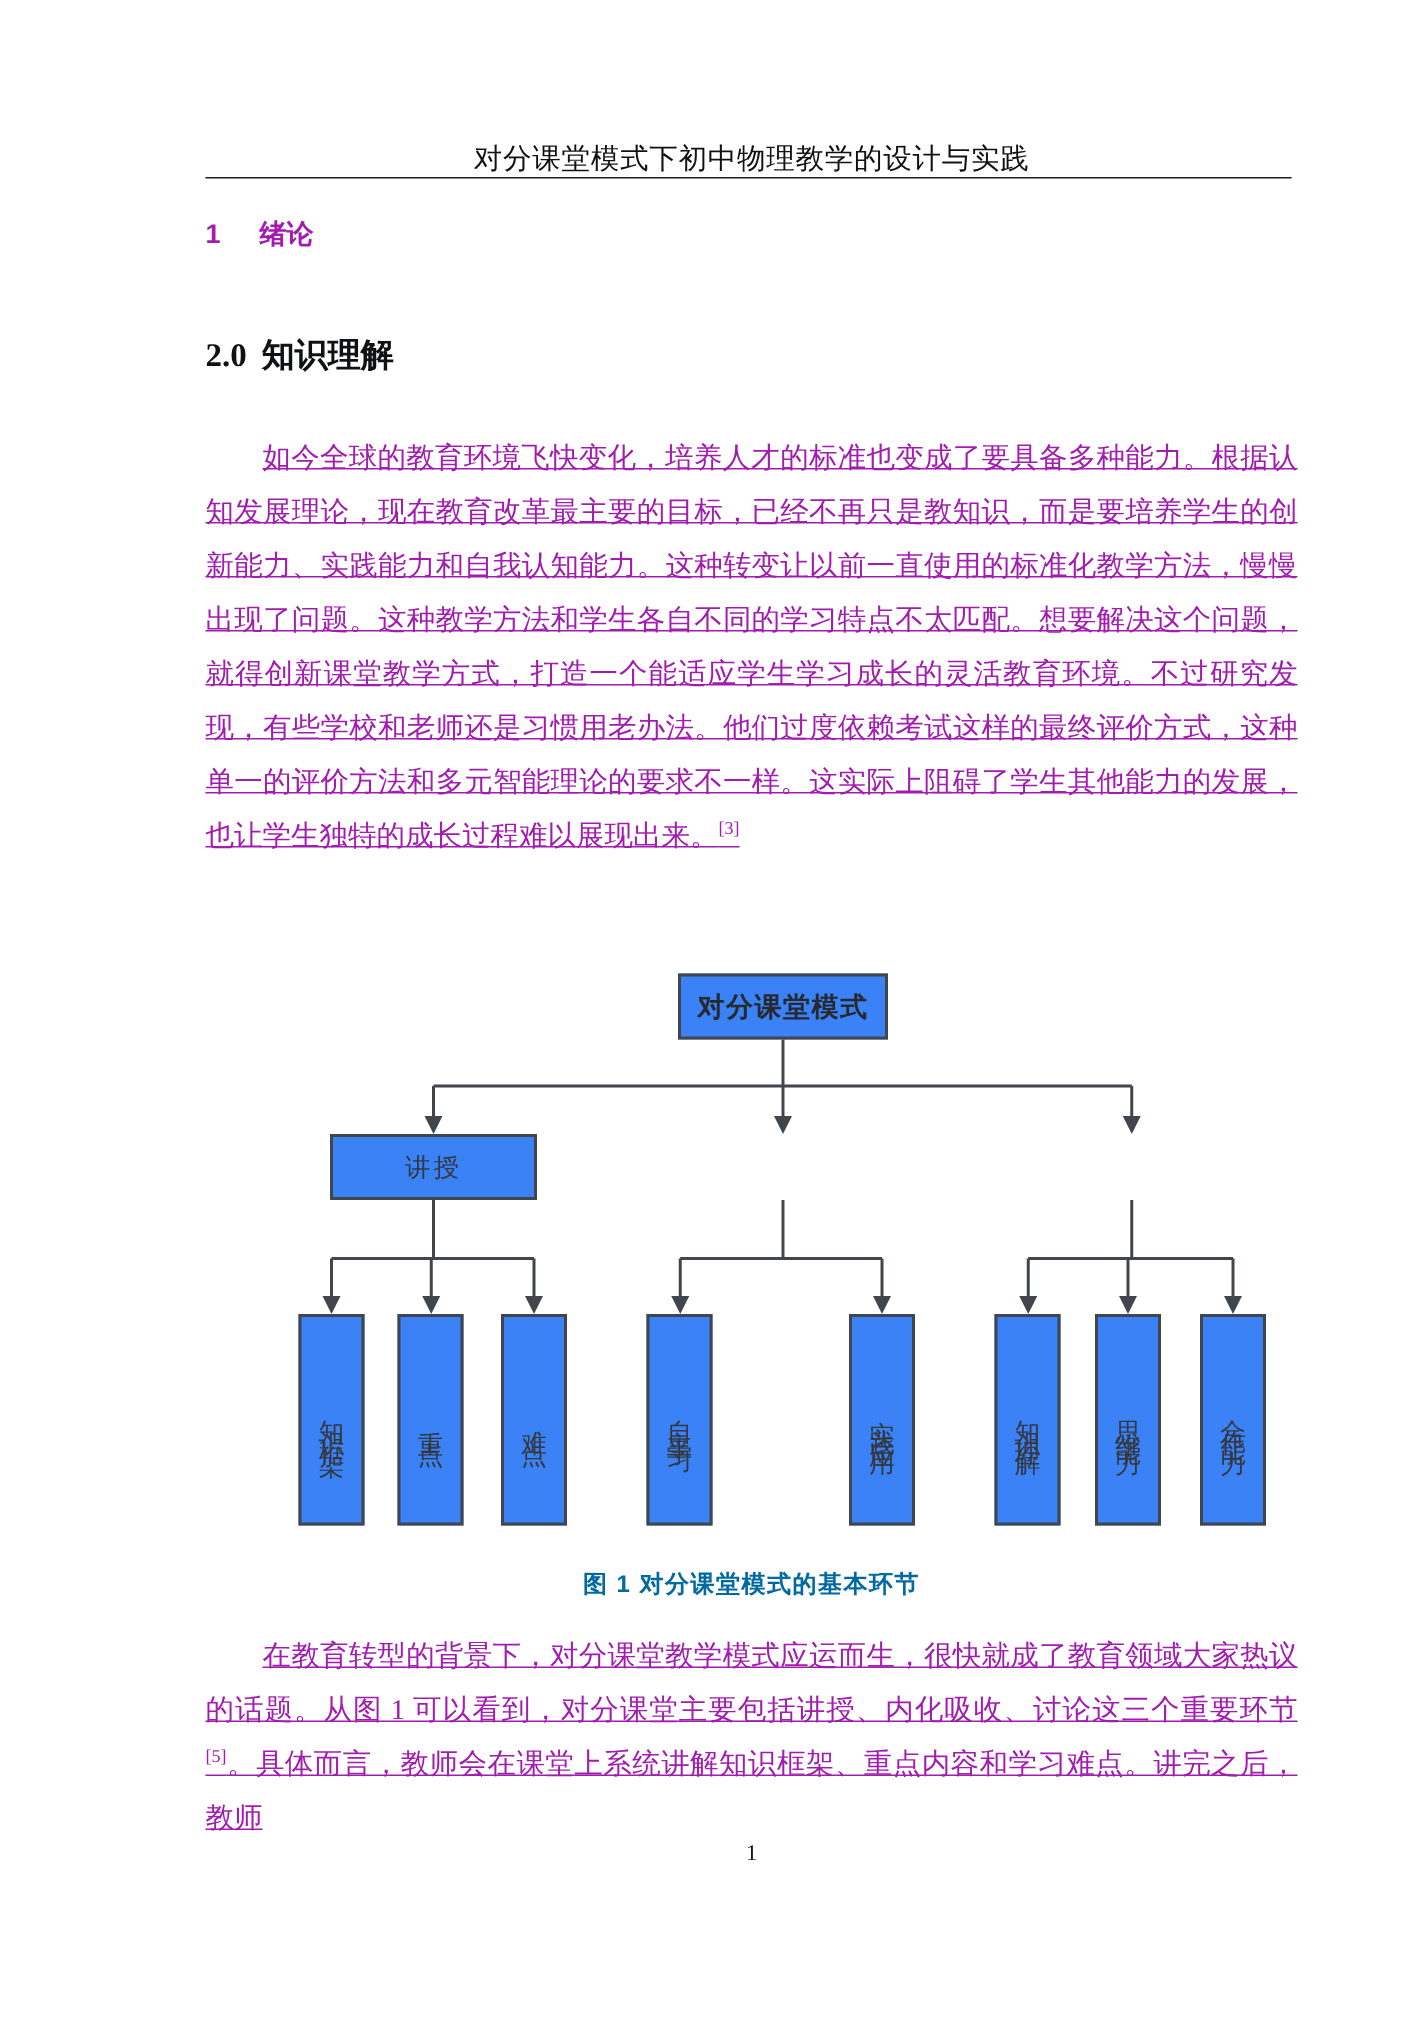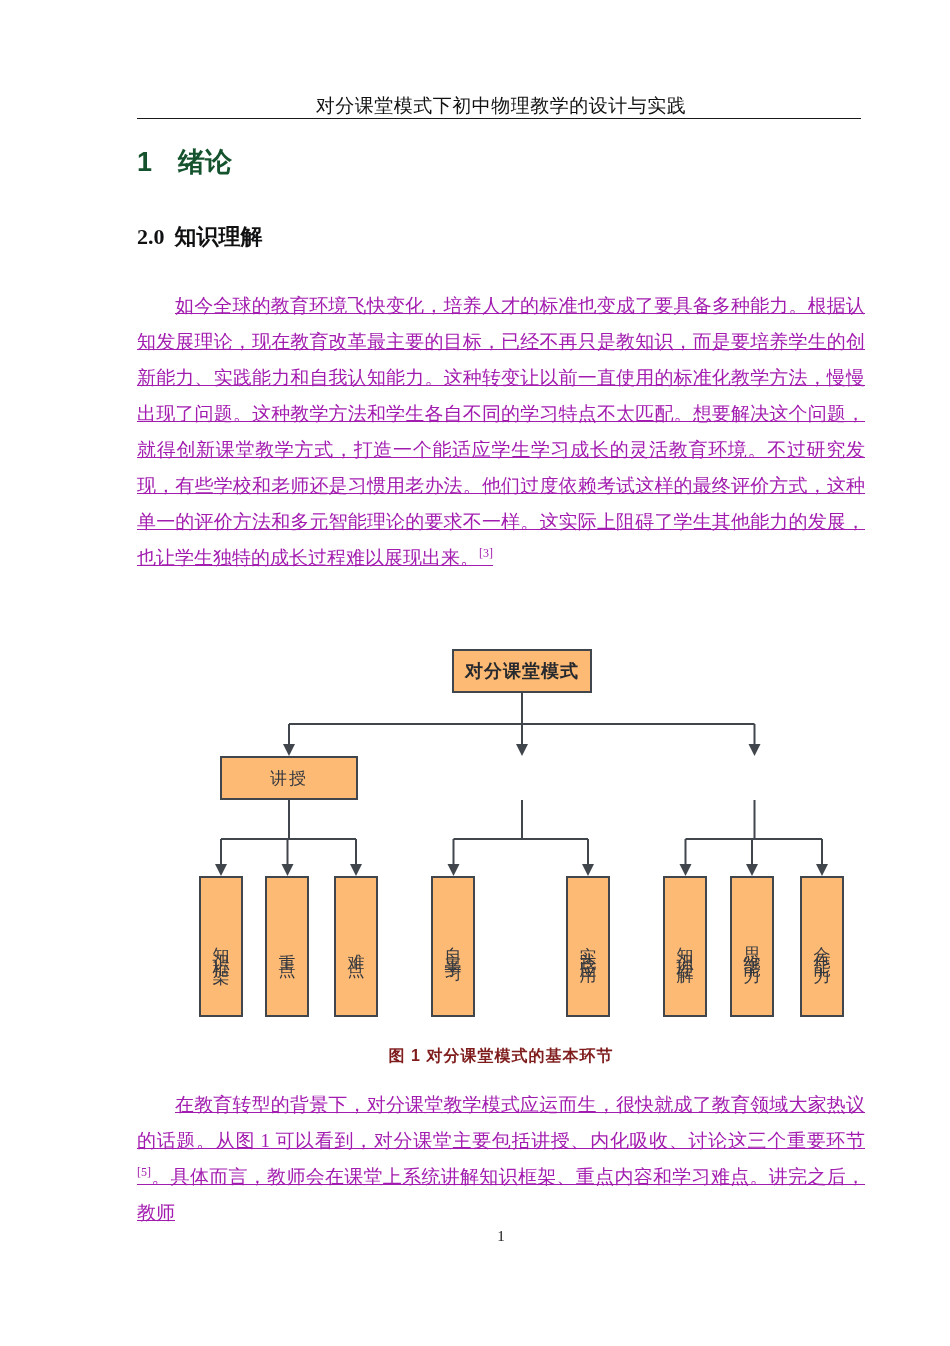--- a/index.html
+++ b/index.html
@@ -23,22 +23,22 @@
   .header-rule {
     position: absolute;
     top: 118px; left: 137px; width: 724px;
     border-top: 1.6px solid #1a1a1a;
   }
   .chapter-heading {
     position: absolute;
     top: 144px; left: 137px;
     font-family: "Liberation Sans", "DejaVu Sans", sans-serif;
     font-weight: bold;
-    font-size: 27px;
-    color: #14532d;
+    font-size: 18px;
+    color: #a21caf;
   }
   .chapter-heading .num { margin-right: 26px; }
   .section-heading {
     position: absolute;
     top: 222px; left: 137px;
     font-family: "Liberation Sans", "DejaVu Sans", sans-serif;
     font-weight: bold;
     font-size: 22px;
     color: #101112;
   }
@@ -65,21 +65,21 @@
   .figure {
     position: absolute;
     top: 640px; left: 150px;
     width: 700px; height: 400px;
   }
   .figure svg { position: absolute; top: 0; left: 0; }
   .node {
     position: absolute;
     box-sizing: border-box;
     border: 2px solid #41454c;
-    background: #fdba74;
+    background: #3b82f6;
     display: flex;
     align-items: center;
     justify-content: center;
     font-family: "Liberation Sans", "DejaVu Sans", sans-serif;
     color: #34383f;
   }
   .node.root {
     left: 302px; top: 9px; width: 140px; height: 44px;
     font-weight: bold; font-size: 18px; letter-spacing: 1px; color: #26292e;
   }
@@ -102,21 +102,21 @@
   .leaf-6 { left: 513px; }
   .leaf-7 { left: 580px; }
   .leaf-8 { left: 650px; }
   .figure-caption {
     position: absolute;
     top: 1046px; left: 137px; width: 728px;
     text-align: center;
     font-family: "Liberation Sans", "DejaVu Sans", sans-serif;
     font-weight: bold;
     font-size: 16px;
-    color: #7f1d1d;
+    color: #0369a1;
     letter-spacing: 1px;
   }
   .page-number {
     position: absolute;
     top: 1228px; left: 137px; width: 728px;
     text-align: center;
     font-size: 15px;
     color: #141517;
   }
 </style>

